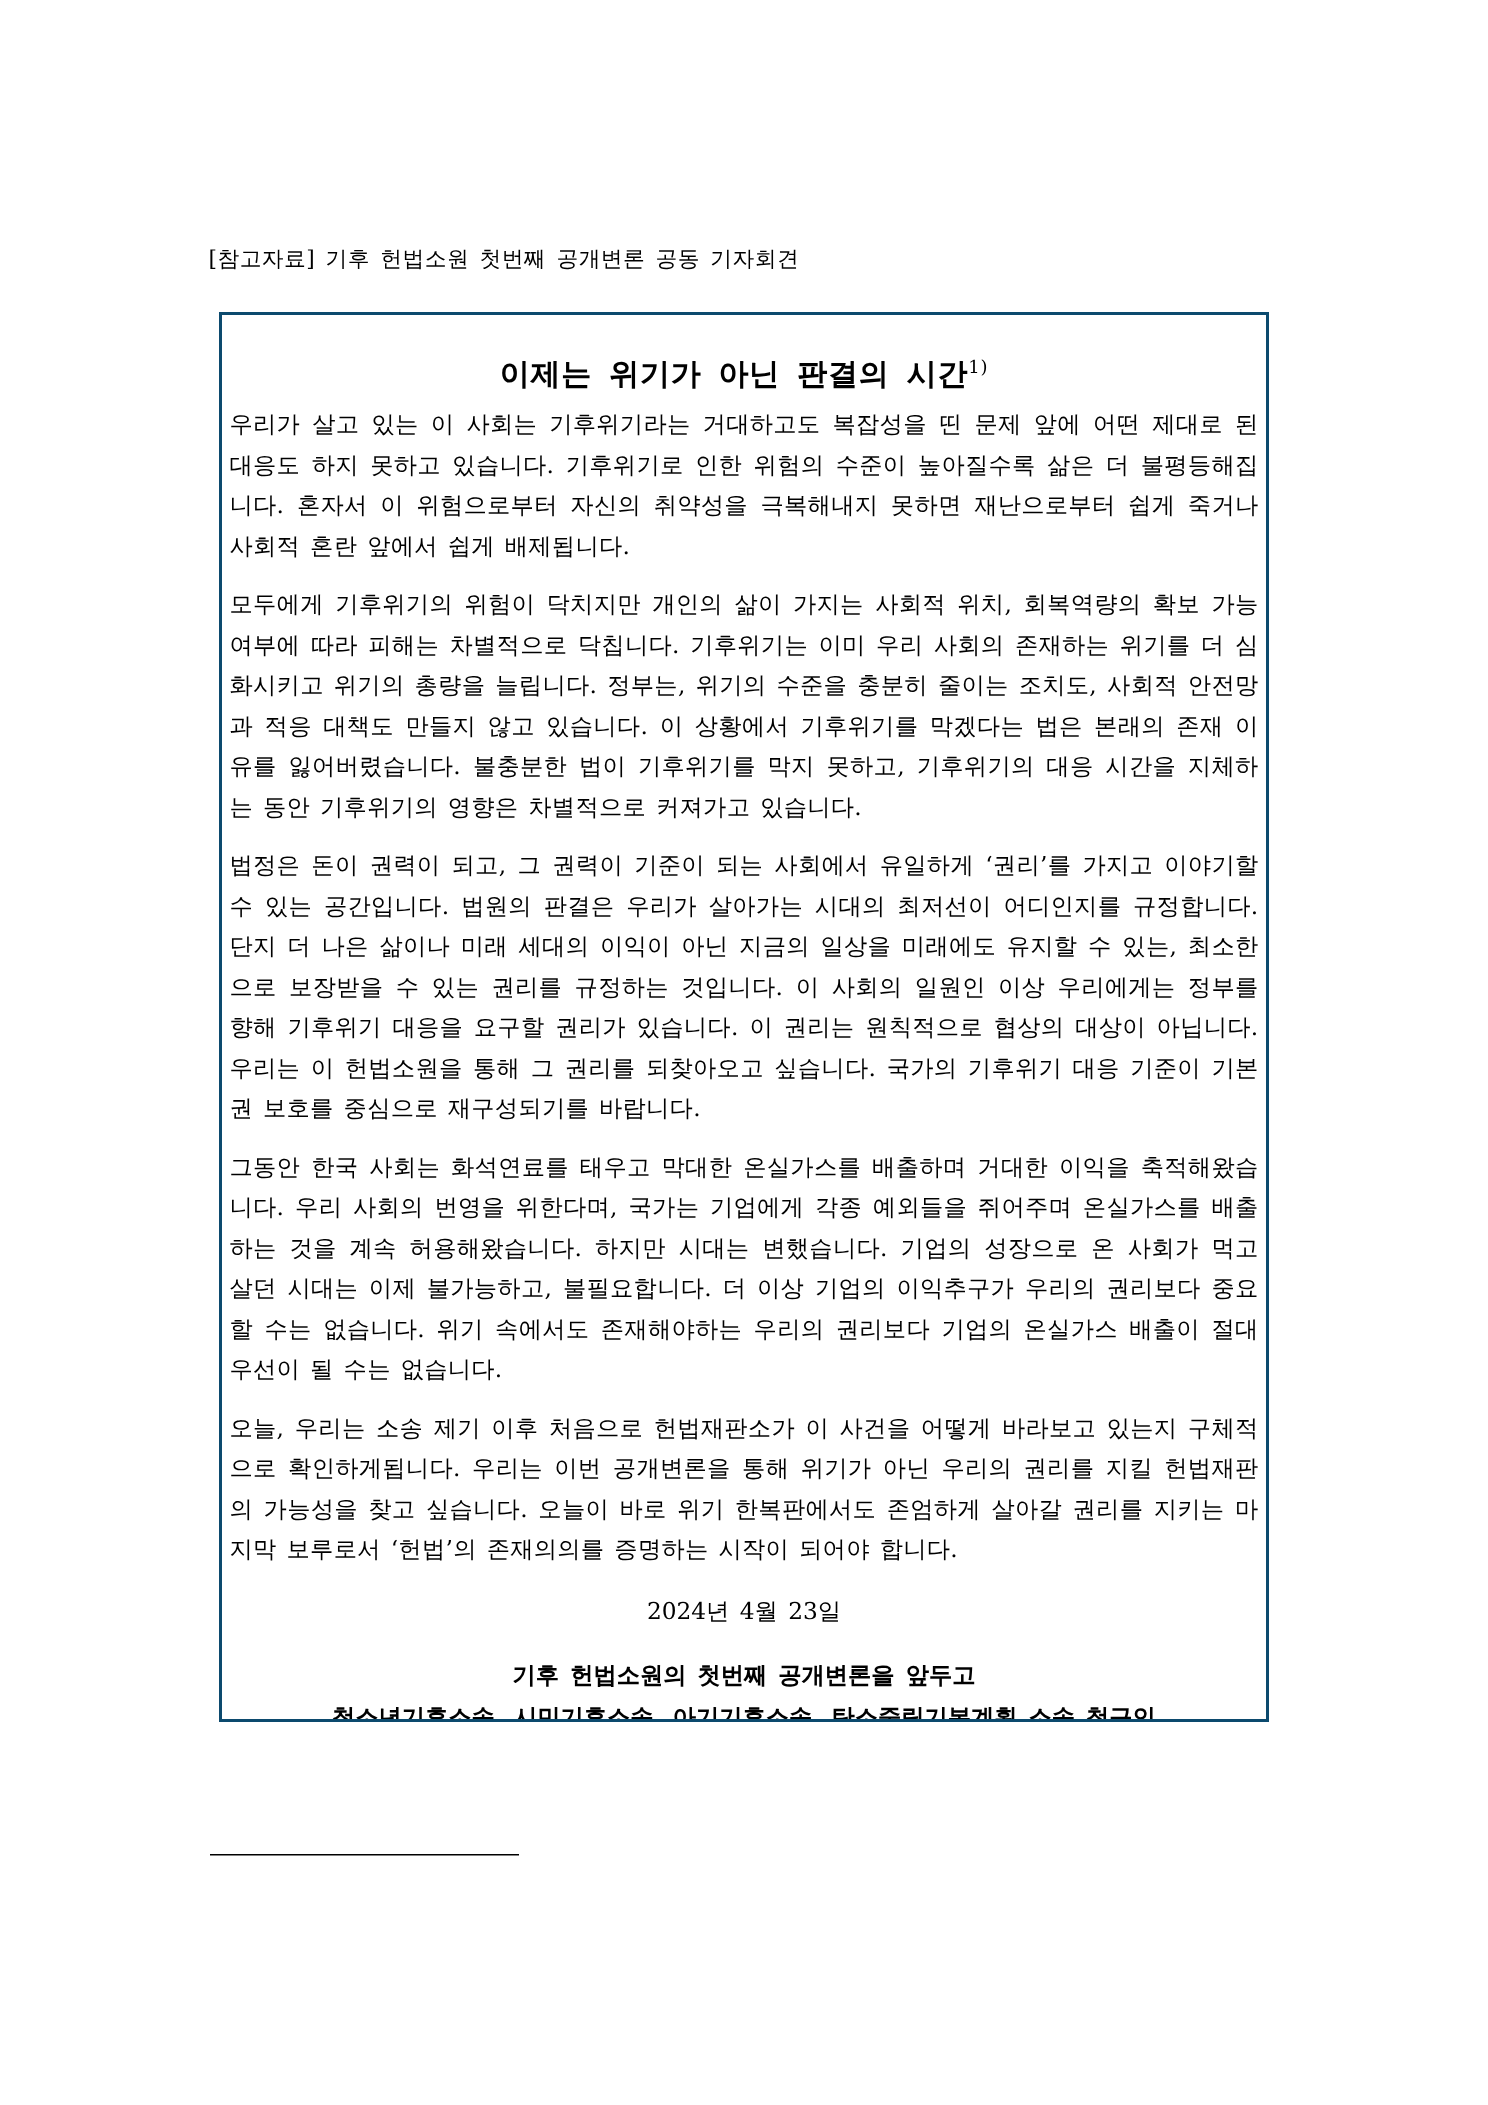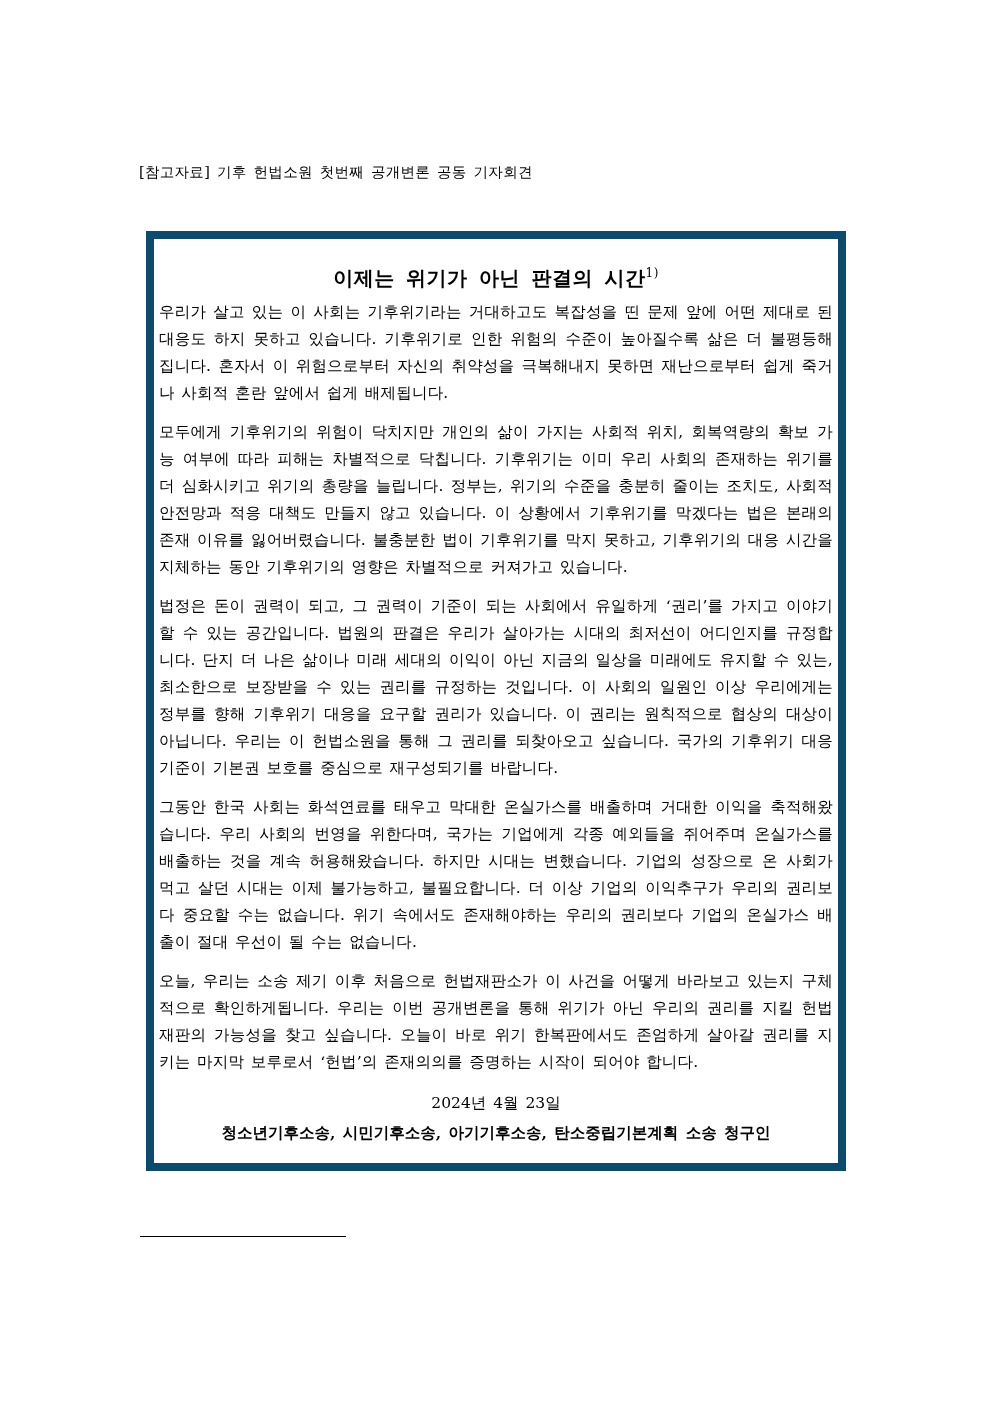--- a/index.html
+++ b/index.html
@@ -27,25 +27,25 @@
     left: 139px;
     top: 163px;
     font-size: 14.5px;
     letter-spacing: 0.3px;
     word-spacing: 2px;
     white-space: nowrap;
   }
   .statement-box {
     position: absolute;
     left: 146px;
-    top: 231px;
+    top: 208px;
     width: 700px;
     height: 940px;
     box-sizing: border-box;
-    border: 8px solid #0c4a6e;
+    border: 2px solid #0c4a6e;
     padding: 26px 5px 0 5px;
     overflow: hidden;
   }
   .statement-title {
     margin: 0;
     text-align: center;
     font-size: 20px;
     line-height: 26px;
     font-weight: bold;
     word-spacing: 4px;
@@ -123,20 +123,21 @@
     <p class="para">모두에게 기후위기의 위험이 닥치지만 개인의 삶이 가지는 사회적 위치, 회복역량의 확보 가능 여부에 따라 피해는 차별적으로 닥칩니다. 기후위기는 이미 우리 사회의 존재하는 위기를 더 심화시키고 위기의 총량을 늘립니다. 정부는, 위기의 수준을 충분히 줄이는 조치도, 사회적 안전망과 적응 대책도 만들지 않고 있습니다. 이 상황에서 기후위기를 막겠다는 법은 본래의 존재 이유를 잃어버렸습니다. 불충분한 법이 기후위기를 막지 못하고, 기후위기의 대응 시간을 지체하는 동안 기후위기의 영향은 차별적으로 커져가고 있습니다.</p>
 
     <p class="para">법정은 돈이 권력이 되고, 그 권력이 기준이 되는 사회에서 유일하게 ‘권리’를 가지고 이야기할 수 있는 공간입니다. 법원의 판결은 우리가 살아가는 시대의 최저선이 어디인지를 규정합니다. 단지 더 나은 삶이나 미래 세대의 이익이 아닌 지금의 일상을 미래에도 유지할 수 있는, 최소한으로 보장받을 수 있는 권리를 규정하는 것입니다. 이 사회의 일원인 이상 우리에게는 정부를 향해 기후위기 대응을 요구할 권리가 있습니다. 이 권리는 원칙적으로 협상의 대상이 아닙니다. 우리는 이 헌법소원을 통해 그 권리를 되찾아오고 싶습니다. 국가의 기후위기 대응 기준이 기본권 보호를 중심으로 재구성되기를 바랍니다.</p>
 
     <p class="para">그동안 한국 사회는 화석연료를 태우고 막대한 온실가스를 배출하며 거대한 이익을 축적해왔습니다. 우리 사회의 번영을 위한다며, 국가는 기업에게 각종 예외들을 쥐어주며 온실가스를 배출하는 것을 계속 허용해왔습니다. 하지만 시대는 변했습니다. 기업의 성장으로 온 사회가 먹고 살던 시대는 이제 불가능하고, 불필요합니다. 더 이상 기업의 이익추구가 우리의 권리보다 중요할 수는 없습니다. 위기 속에서도 존재해야하는 우리의 권리보다 기업의 온실가스 배출이 절대 우선이 될 수는 없습니다.</p>
 
     <p class="para">오늘, 우리는 소송 제기 이후 처음으로 헌법재판소가 이 사건을 어떻게 바라보고 있는지 구체적으로 확인하게됩니다. 우리는 이번 공개변론을 통해 위기가 아닌 우리의 권리를 지킬 헌법재판의 가능성을 찾고 싶습니다. 오늘이 바로 위기 한복판에서도 존엄하게 살아갈 권리를 지키는 마지막 보루로서 ‘헌법’의 존재의의를 증명하는 시작이 되어야 합니다.</p>
 
     <div class="statement-date">2024년 4월 23일</div>
 
+    <div class="sig sig-occasion">기후 헌법소원의 첫번째 공개변론을 앞두고</div>
 
     <div class="sig sig-claimants">청소년기후소송, 시민기후소송, 아기기후소송, 탄소중립기본계획 소송 청구인</div>
 
   </div>
 
   <div class="footnote-rule"></div>
 
   <div class="footnote-line"><span>1)</span>&nbsp;<span>녹색연합(2024).</span>&nbsp;<a class="footnote-link" href="#">기후 헌법소원 첫번째 공개변론 공동 기자회견</a></div>
 
 </div>

